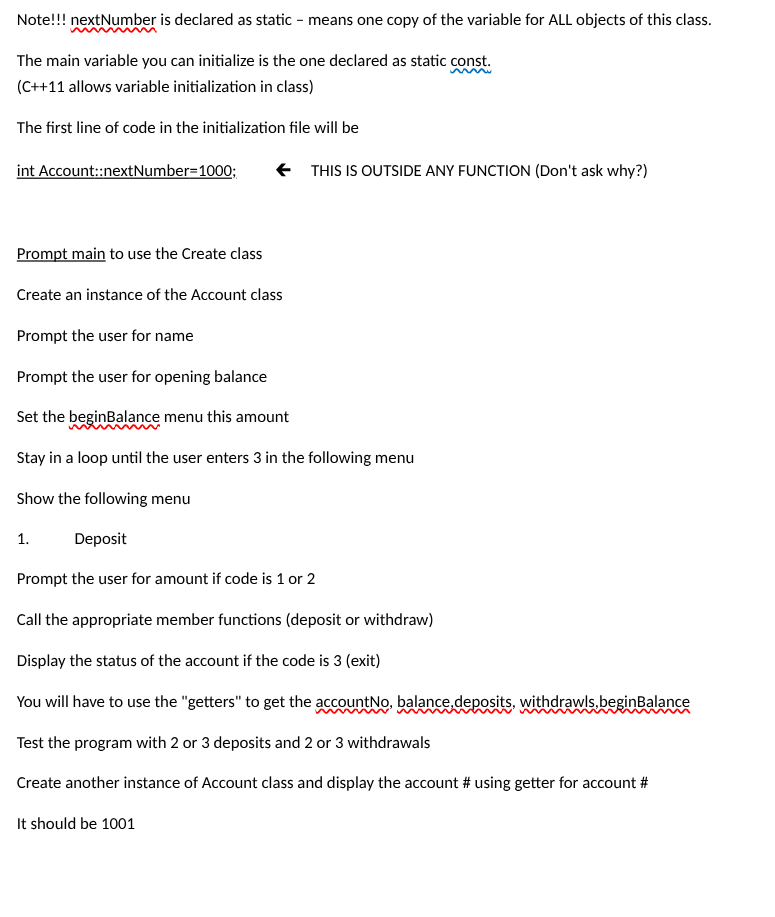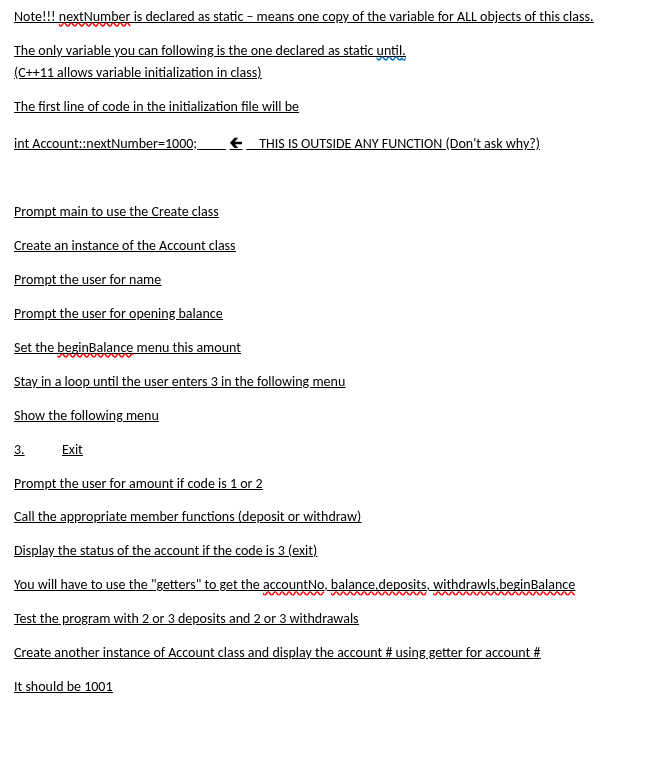--- a/index.html
+++ b/index.html
@@ -1,19 +1,18 @@
 <!DOCTYPE html>
 <html><head>
   <meta charset="utf-8">
   <style>
     * {
       margin: 0;
       padding: 0;
       box-sizing: border-box;
-      text-decoration: underline;
     }
     body {
       font-family: Calibri, Arial, sans-serif;
       font-size: 14px;
       color: #000;
       background: #fff;
       width: 646px;
       padding: 8px 14px;
       line-height: 1.35;
     }
@@ -58,21 +57,21 @@
     }
   </style>
 </head>
 <body>
 
 <div class="para">
   <span>Note!!!   </span><span class="spell-red">nextNumber</span><span> is declared as static – means one copy of the variable for ALL objects of this class.</span>
 </div>
 
 <div class="para-tight">
-  <span>The only variable you can following is the one declared as static </span><span class="spell-blue">until</span><span class="spell-blue">.</span>
+  <span>The main variable you can initialize is the one declared as static </span><span class="spell-blue">const</span><span class="spell-blue">.</span>
 </div>
 
 <div class="para">(C++11  allows variable initialization in class)</div>
 
 <div class="para">The first line of code in the initialization file will be</div>
 
 <div class="code-line">
   <span class="underline spell-blue">int  Account</span><span class="underline">::</span><span class="underline spell-red">nextNumber</span><span class="underline">=1000;</span>
   <span>&nbsp;&nbsp;&nbsp;&nbsp;&nbsp;&nbsp;&nbsp;</span>
   <span class="arrow">🡰</span>
@@ -92,21 +91,21 @@
 
 <div class="para">
   <span>Set the </span><span class="spell-red">beginBalance</span><span> menu this amount</span>
 </div>
 
 <div class="para">Stay in a loop until the user enters 3 in the following menu</div>
 <div class="para">Show the following menu</div>
 
 <div class="menu-list">
   <div class="menu-item">
-    <span class="menu-num">3.</span><span>Exit</span>
+    <span class="menu-num">1.</span><span>Deposit</span>
   </div>
 </div>
 
 <div class="para">Prompt the user for amount if code is 1 or 2</div>
 <div class="para">Call the appropriate member functions (deposit or withdraw)</div>
 <div class="para">Display the status of the account if the code is 3 (exit)</div>
 
 <div class="para">
   <span>You will have to use the "getters" to get the </span><span class="spell-red">accountNo</span><span>, </span><span class="spell-red">balance,deposits</span><span>, </span><span class="spell-red">withdrawls,beginBalance</span>
 </div>

